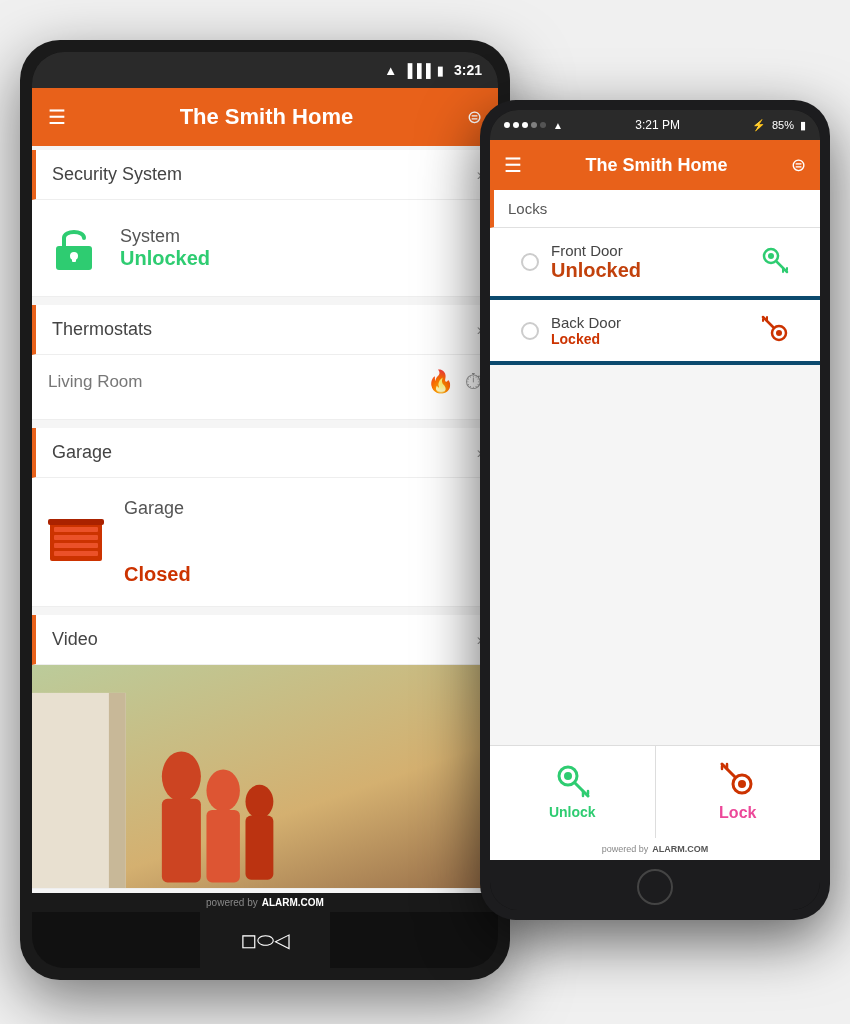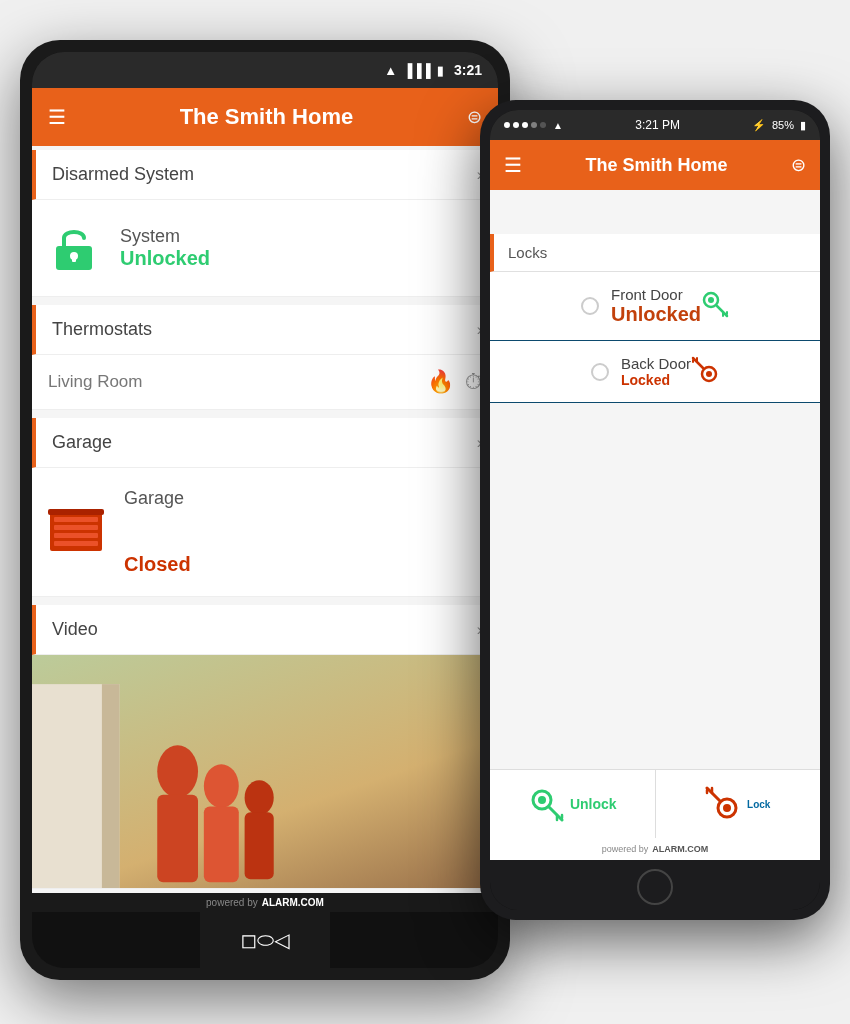--- a/index.html
+++ b/index.html
@@ -154,21 +154,21 @@
       font-size: 20px;
       color: #2ecc71;
       font-weight: 600;
     }
 
     
     .thermostat-row-top {
       display: flex;
       align-items: center;
       justify-content: space-between;
-      margin-bottom: 0;
+      margin-bottom: 10px;
     }
 
     .room-label {
       font-size: 17px;
       color: #777;
     }
 
     .thermo-icons {
       display: flex;
       gap: 10px;
@@ -375,30 +375,29 @@
     }
 
     .locks-section-header {
       background: white;
       padding: 10px 14px;
       font-size: 15px;
       color: #555;
       border-bottom: 1px solid #e0e0e0;
       border-left: 4px solid #E8611A;
       flex-shrink: 0;
-      margin-top: 44px;
     }
 
     .lock-item {
       background: white;
-      padding: 14px 8px;
-      border-bottom: 1px solid #0c4a6e;
-      display: flex;
-      align-items: center;
-      justify-content: center;
+      padding: 14px 31px;
+      border-bottom: 4px solid #0c4a6e;
+      display: flex;
+      align-items: center;
+      justify-content: space-between;
       flex-shrink: 0;
     }
 
     .lock-item-left {
       display: flex;
       align-items: center;
       gap: 12px;
     }
 
     .lock-radio {
@@ -432,41 +431,40 @@
     .ios-action-bar {
       background: white;
       display: flex;
       border-top: 1px solid #ddd;
       flex-shrink: 0;
     }
 
     .ios-action-btn {
       flex: 1;
       display: flex;
-      flex-direction: row;
-      align-items: center;
-      justify-content: center;
+      flex-direction: column;
+      align-items: center;
       padding: 16px;
       gap: 6px;
       cursor: pointer;
     }
 
     .ios-action-btn:first-child {
       border-right: 1px solid #ddd;
     }
 
     .ios-action-label-green {
       font-size: 14px;
       color: #2ecc71;
       font-weight: 600;
     }
 
     .ios-action-label-red {
-      font-size: 10px;
-      color: #0369a1;
+      font-size: 16px;
+      color: #ec4899;
       font-weight: 600;
     }
 
     .iphone-bottom {
       background: #1c1c1e;
       height: 50px;
       display: flex;
       flex-direction: column;
       align-items: center;
       justify-content: center;
@@ -508,21 +506,21 @@
       </div>
 
       <div class="android-screen">
         <div class="app-header">
           <span class="header-menu-icon">☰</span>
           <span class="header-title">The Smith Home</span>
           <span class="header-right-icon">⊜</span>
         </div>
 
         <div class="section-header">
-          <span class="section-header-text">Disarmed System</span>
+          <span class="section-header-text">Security System</span>
           <span class="chevron">›</span>
         </div>
         <div class="section-content">
           <div class="security-row">
             <div>
               <svg class="lock-svg" viewBox="0 0 52 52" fill="none">
                 <rect x="8" y="26" width="36" height="24" rx="3" fill="#2ecc71"></rect>
                 <path d="M16 26 V18 C16 10 36 10 36 18" stroke="#2ecc71" stroke-width="4" fill="none" stroke-linecap="round"></path>
                 <circle cx="26" cy="36" r="4" fill="white"></circle>
                 <rect x="24" y="36" width="4" height="6" rx="1" fill="white"></rect>

